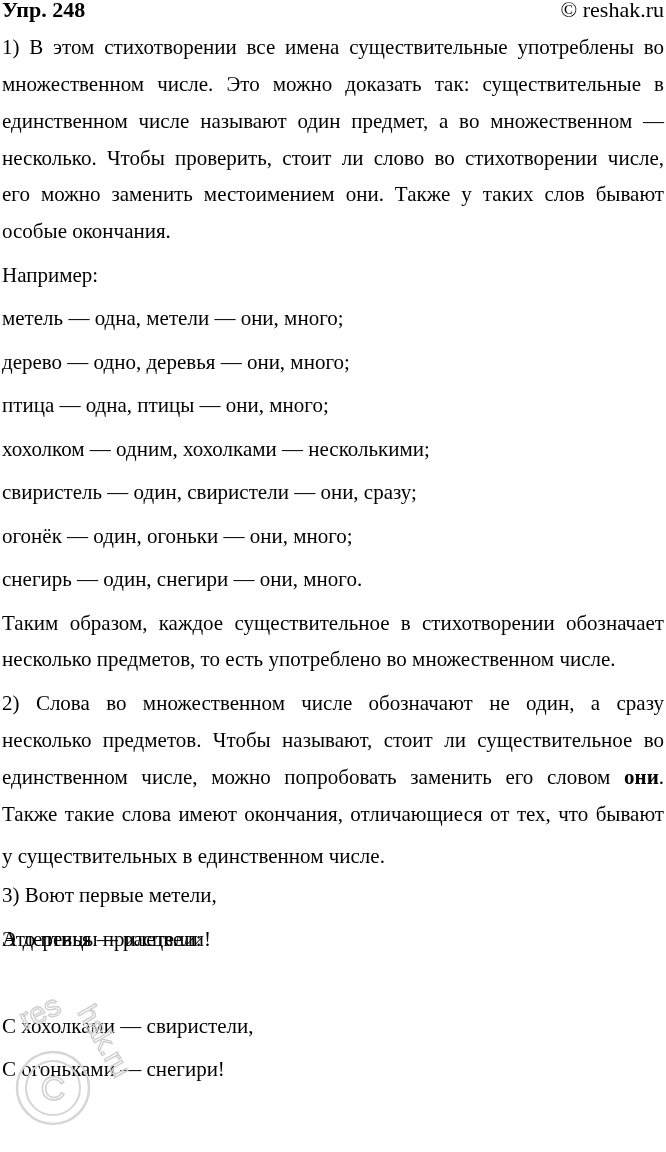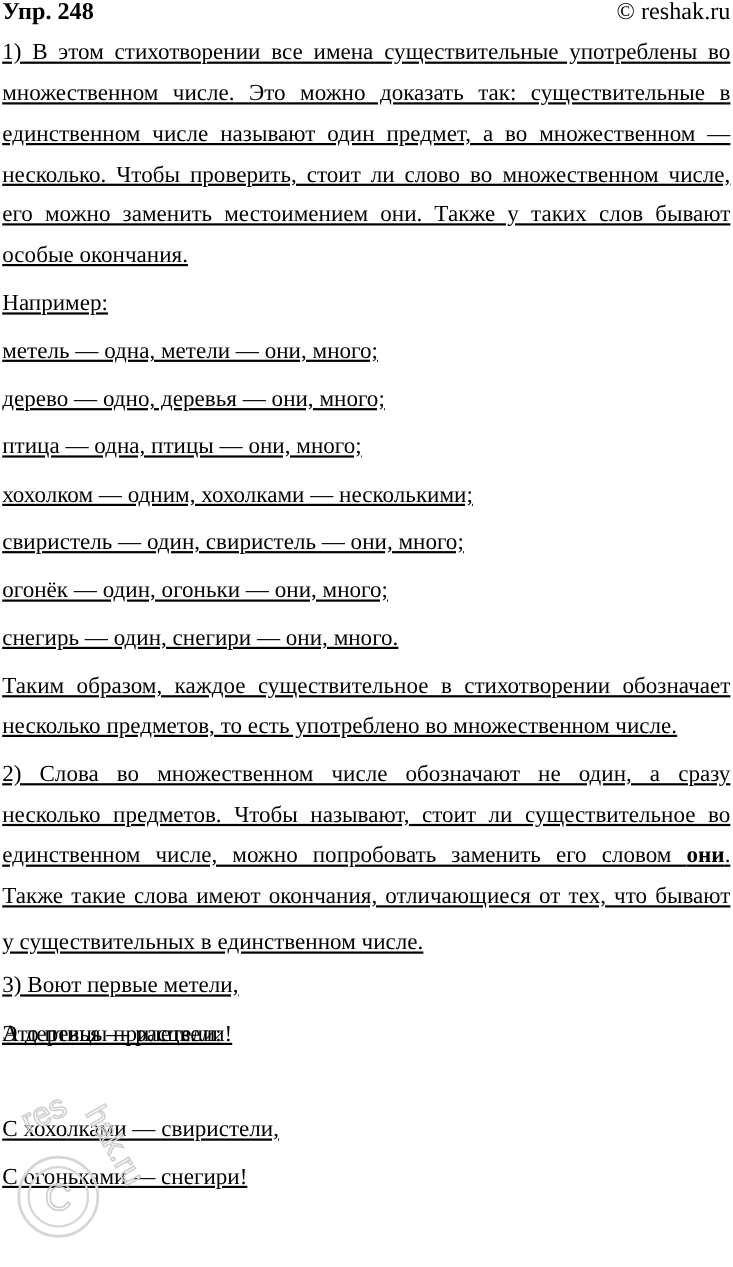--- a/index.html
+++ b/index.html
@@ -30,21 +30,20 @@
     .title { font-weight: bold; }
     .site { font-weight: normal; }
 
     .line {
       position: absolute;
       left: 2px;
       width: 662px;
       white-space: nowrap;
       line-height: 26px;
       height: 26px;
-      text-decoration: underline;
     }
     .just {
       text-align: justify;
       text-align-last: justify;
     }
     b { font-weight: bold; }
 
     .watermark {
       position: absolute;
       left: 10px;
@@ -59,33 +58,33 @@
 
 <div class="header">
   <span class="title">Упр. 248</span>
   <span class="site">© reshak.ru</span>
 </div>
 
 <div>
   <div class="line just" style="top:34px">1) В этом стихотворении все имена существительные употреблены во</div>
   <div class="line just" style="top:71px">множественном числе. Это можно доказать так: существительные в</div>
   <div class="line just" style="top:108px">единственном числе называют один предмет, а во множественном —</div>
-  <div class="line just" style="top:145px">несколько. Чтобы проверить, стоит ли слово во множественном числе,</div>
+  <div class="line just" style="top:145px">несколько. Чтобы проверить, стоит ли слово во стихотворении числе,</div>
   <div class="line just" style="top:181px">его можно заменить местоимением они. Также у таких слов бывают</div>
   <div class="line" style="top:218px">особые окончания.</div>
 </div>
 
 <div class="line" style="top:262px">Например:</div>
 
 <div>
   <div class="line" style="top:305px">метель — одна, метели — они, много;</div>
   <div class="line" style="top:349px">дерево — одно, деревья — они, много;</div>
   <div class="line" style="top:392px">птица — одна, птицы — они, много;</div>
   <div class="line" style="top:436px">хохолком — одним, хохолками — несколькими;</div>
-  <div class="line" style="top:479px">свиристель — один, свиристель — они, много;</div>
+  <div class="line" style="top:479px">свиристель — один, свиристели — они, сразу;</div>
   <div class="line" style="top:523px">огонёк — один, огоньки — они, много;</div>
   <div class="line" style="top:566px">снегирь — один, снегири — они, много.</div>
 </div>
 
 <div>
   <div class="line just" style="top:610px">Таким образом, каждое существительное в стихотворении обозначает</div>
   <div class="line" style="top:646px">несколько предметов, то есть употреблено во множественном числе.</div>
 </div>
 
 <div>

